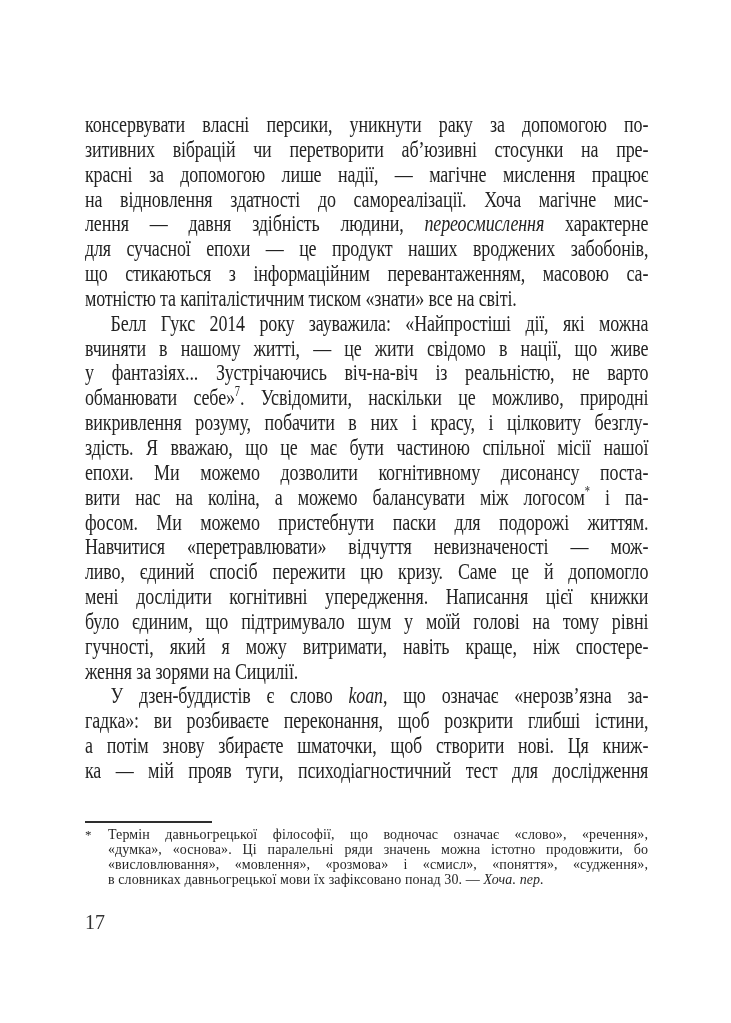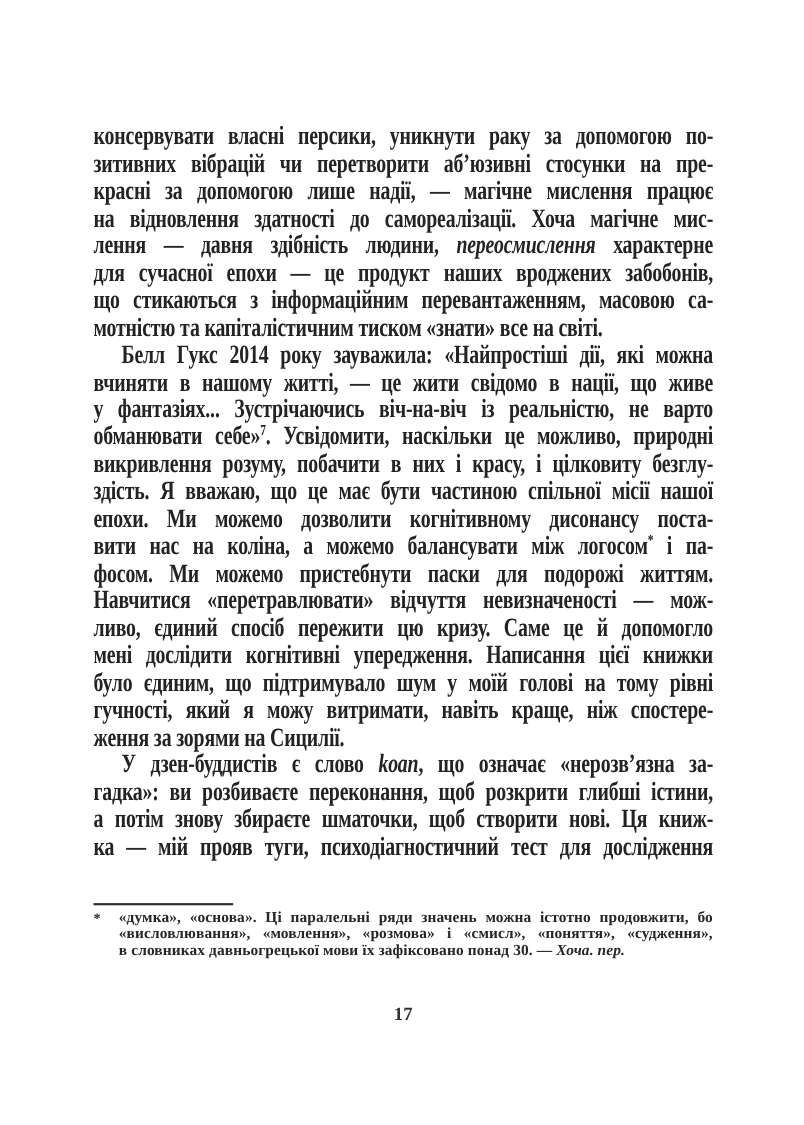--- a/index.html
+++ b/index.html
@@ -6,21 +6,20 @@
   body { background: #ffffff; }
 
   .page {
     position: relative;
     width: 731px;
     height: 1023px;
     background: #ffffff;
     overflow: hidden;
     font-family: "Liberation Serif", serif;
     color: #232323;
-    font-weight: bold;
   }
 
   
   .body-text {
     position: absolute;
     left: 85px;
     top: 112px;
     width: 751px;
     transform: scaleX(0.75);
     transform-origin: 0 0;
@@ -78,22 +77,21 @@
     text-align-last: justify;
     letter-spacing: 0.1px;
   }
   .fn-line.last { text-align-last: left; }
 
   .folio {
     position: absolute;
     left: 85px;
     top: 912px;
     width: 563px;
-    text-align: center;
-    font-size: 17px;
+    font-size: 20px;
     line-height: 20px;
     color: #333333;
   }
 </style>
 </head>
 <body>
 
 <div class="page">
 
   <div class="body-text" id="body-text">
@@ -130,20 +128,21 @@
         <div class="line">а потім знову збираєте шматочки, щоб створити нові. Ця книж-</div>
         <div class="line">ка — мій прояв туги, психодіагностичний тест для дослідження</div>
       </div>
     </div>
 
   <div class="footnote-rule"></div>
 
   <div class="footnote">
     <div class="fn-marker">*</div>
     <div class="fn-text" id="fn-text">
+        <div class="fn-line">Термін давньогрецької філософії, що водночас означає «слово», «речення»,</div>
         <div class="fn-line">«думка», «основа». Ці паралельні ряди значень можна істотно продовжити, бо</div>
         <div class="fn-line">«висловлювання», «мовлення», «розмова» і «смисл», «поняття», «судження»,</div>
         <div class="fn-line last">в словниках давньогрецької мови їх зафіксовано понад 30. — <i>Хоча. пер.</i></div>
       </div>
   </div>
 
   <div class="folio">17</div>
 
 </div>
 

